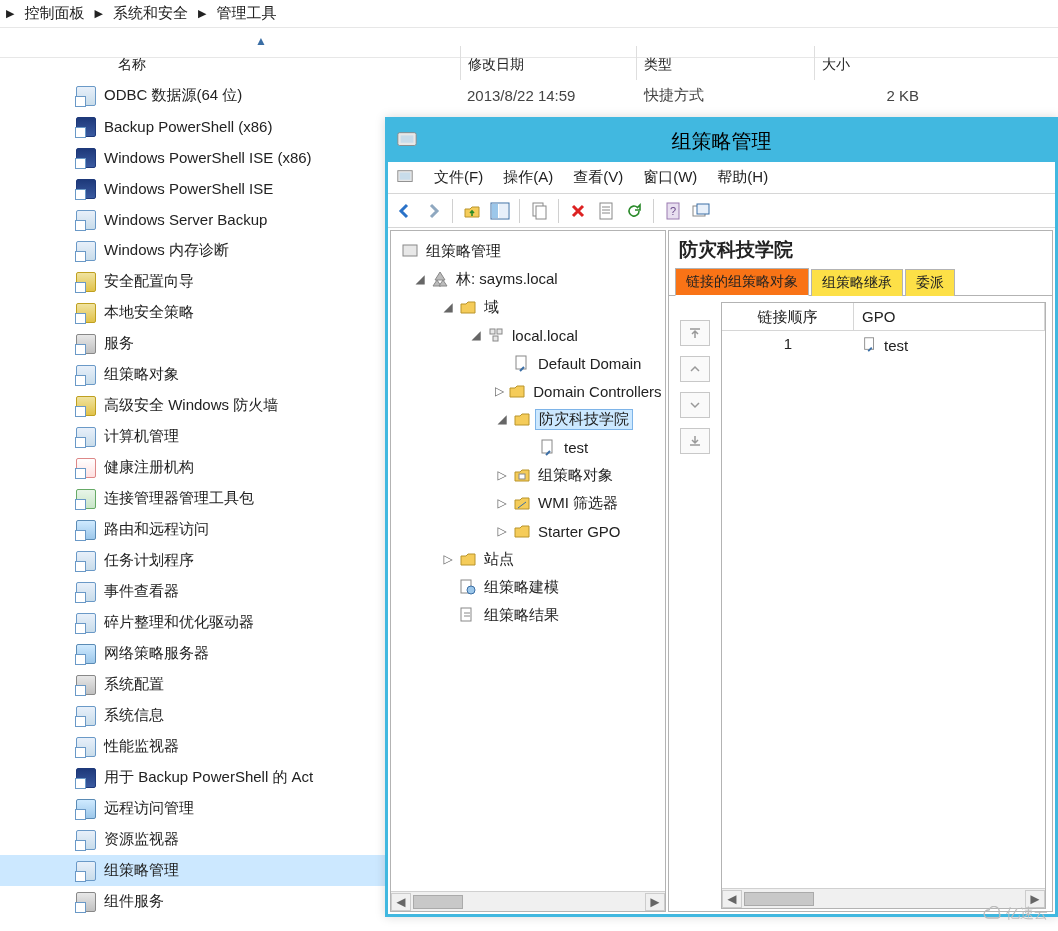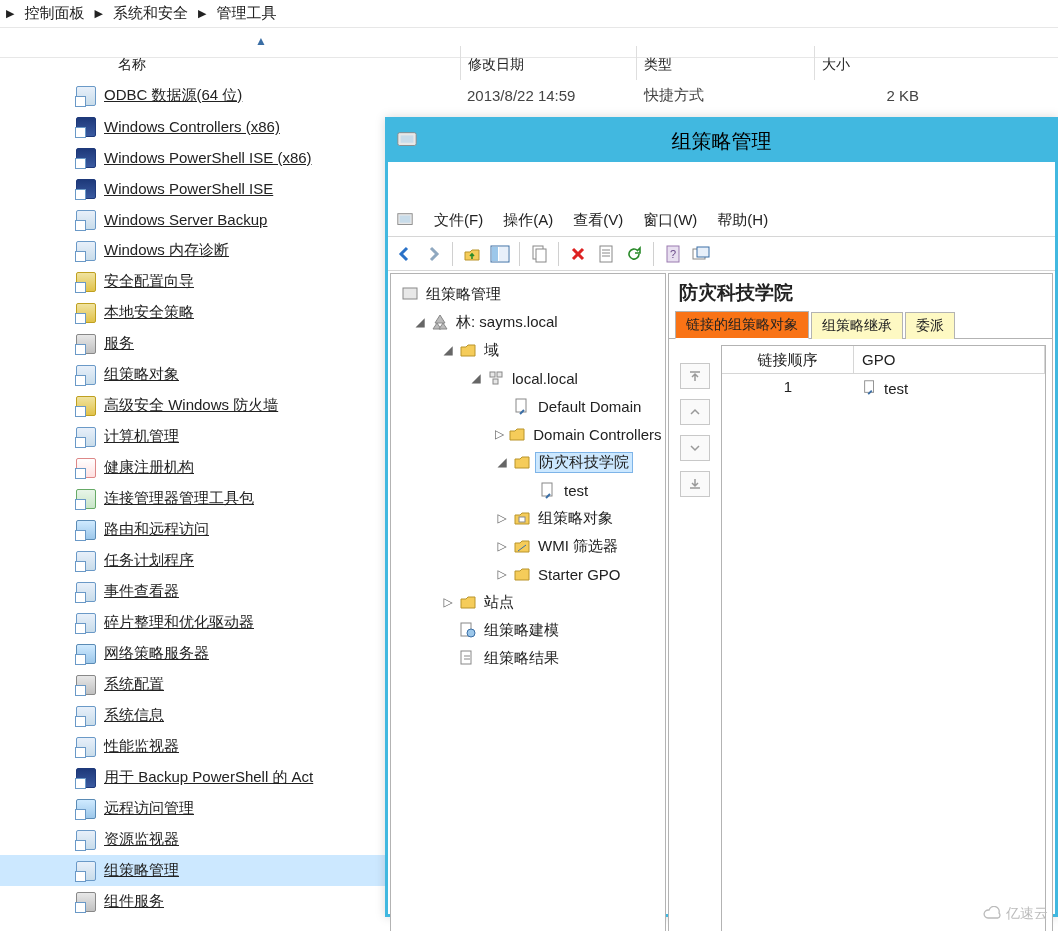--- a/index.html
+++ b/index.html
@@ -14,21 +14,21 @@
 .explorer { position: relative; }
 .col-headers { display: flex; height: 30px; border-bottom: 1px solid #e7e7e7; position: relative; padding-top: 10px; }
 .col-headers .colh { position: absolute; font-size: 14px; color: #222; top: 28px; }
 .splitter-arrow { position: absolute; left: 255px; top: 6px; color: #3a6ea5; font-size: 12px; }
 .col-sep { position: absolute; top: 18px; height: 34px; width: 1px; background: #dedede; }
 
 .rows-area { position: relative; margin-top: 22px; }
 .folder-row { height: 31px; display: flex; align-items: center; position: relative; }
 .folder-row.selected { background: #cce8ff; }
 .file-icon { width: 20px; height: 20px; margin-left: 76px; margin-right: 8px; display: inline-flex; align-items: center; justify-content: center; }
-.file-name { font-size: 15px; text-decoration: underline; }
+.file-name { font-size: 15px; }
 .cell-date { position: absolute; left: 467px; font-size: 15px; color: #444; }
 .cell-type { position: absolute; left: 644px; font-size: 15px; color: #444; }
 .cell-size { position: absolute; left: 863px; font-size: 15px; color: #444; text-align: right; width: 56px; }
 
 
 .ico { width: 20px; height: 20px; position: relative; }
 .ico::before { content: ""; position: absolute; inset: 0; border: 1px solid #6a99c7; background: linear-gradient(#e8f0fa, #c8dcea); border-radius: 2px; }
 .ico::after { content: ""; position: absolute; left: -1px; bottom: -1px; width: 9px; height: 9px; background: #fff; border: 1px solid #6a99c7; }
 .ico-ps::before { background: linear-gradient(#1e397a, #3a5aa0); border-color: #1e397a; }
 .ico-ps::after { background: #fff; }
@@ -37,21 +37,21 @@
 .ico-red::before { background: linear-gradient(#fff, #ffe0e0); border-color: #d88; }
 .ico-green::before { background: linear-gradient(#e8f5e8, #c8e5c8); border-color: #6a6; }
 .ico-globe::before { background: linear-gradient(#cfeaff, #9cc7ea); border-color: #5a8bb5; }
 
 
 .gpmc-window { position: absolute; left: 385px; top: 117px; width: 673px; height: 800px; border: 3px solid #41b8e0; background: #fff; box-shadow: 0 0 10px rgba(0,0,0,.15); }
 .gpmc-titlebar { height: 42px; background: #41b8e0; display: flex; align-items: center; justify-content: center; position: relative; }
 .gpmc-title-icon { position: absolute; left: 8px; width: 24px; height: 24px; }
 .gpmc-title { color: #000; font-size: 20px; font-weight: normal; }
 
-.gpmc-menubar { height: 32px; background: #fff; border-bottom: 1px solid #d6d6d6; display: flex; align-items: center; padding-left: 8px; gap: 4px; margin-top: 43px; }
+.gpmc-menubar { height: 32px; background: #fff; border-bottom: 1px solid #d6d6d6; display: flex; align-items: center; padding-left: 8px; gap: 4px; }
 .gpmc-menubar .menu-item { padding: 3px 8px; font-size: 15px; }
 .gpmc-menubar .menu-icon { width: 20px; height: 20px; margin-right: 6px; }
 
 .gpmc-toolbar { height: 34px; background: #fff; border-bottom: 1px solid #d6d6d6; display: flex; align-items: center; padding-left: 4px; gap: 2px; }
 .tbtn { width: 26px; height: 26px; display: inline-flex; align-items: center; justify-content: center; border-radius: 2px; }
 .tsep { width: 1px; height: 24px; background: #d0d0d0; margin: 0 4px; }
 
 .gpmc-body { display: flex; height: calc(100% - 108px); }
 .tree-panel { width: 276px; border: 1px solid #b3b3b3; margin: 2px; position: relative; overflow: hidden; background: #fff; }
 .right-panel { flex: 1; border: 1px solid #b3b3b3; margin: 2px 2px 2px 0; display: flex; flex-direction: column; overflow: hidden; background: #fff; }
@@ -63,21 +63,21 @@
 .tree-node.selected .lbl { background: #cce8ff; border: 1px solid #7eb4e8; padding: 0 3px; }
 .tree-node .lbl { padding: 1px 3px; }
 .ind0 { padding-left: 2px; } .ind1 { padding-left: 18px; } .ind2 { padding-left: 46px; } .ind3 { padding-left: 74px; } .ind4 { padding-left: 100px; } .ind5 { padding-left: 126px; }
 
 .tree-hscroll { position: absolute; bottom: 0; left: 0; right: 0; height: 20px; background: #f0f0f0; border-top: 1px solid #d0d0d0; display: flex; align-items: center; justify-content: space-between; }
 .tree-hscroll .scroll-btn { width: 20px; height: 18px; display: inline-flex; align-items: center; justify-content: center; color: #666; background: #f0f0f0; border: 1px solid #ccc; }
 .tree-hscroll .thumb { width: 40px; height: 14px; background: #c8c8c8; border: 1px solid #aaa; margin: 0 auto; }
 
 .right-title { font-size: 19px; font-weight: bold; padding: 6px 10px 4px; }
 .tabs { display: flex; border-bottom: 1px solid #b3b3b3; padding-left: 6px; align-items: flex-end; }
-.tab { padding: 4px 10px; border: 1px solid #b3b3b3; border-bottom: none; margin-right: 2px; background: #fef9c3; position: relative; top: 1px; font-size: 14px; }
+.tab { padding: 4px 10px; border: 1px solid #b3b3b3; border-bottom: none; margin-right: 2px; background: #fde047; position: relative; top: 1px; font-size: 14px; }
 .tab.active { background: #f97316; border-bottom: 1px solid #fff; }
 
 .detail-body { flex: 1; display: flex; }
 .move-col { width: 52px; display: flex; flex-direction: column; align-items: center; padding-top: 24px; gap: 10px; }
 .move-btn { width: 30px; height: 26px; border: 1px solid #c8c8c8; background: #fafafa; display: flex; align-items: center; justify-content: center; color: #888; font-size: 15px; }
 .grid-wrap { flex: 1; border: 1px solid #b3b3b3; margin: 6px 6px 2px 0; position: relative; overflow: hidden; }
 .grid-head { display: flex; height: 28px; border-bottom: 1px solid #d6d6d6; background: #fff; }
 .grid-head div { padding: 5px 8px; border-right: 1px solid #d6d6d6; font-size: 15px; }
 .gcol1 { width: 132px; text-align: center; } .gcol2 { flex: 1; }
 .grid-row { display: flex; height: 28px; }
@@ -124,21 +124,21 @@
         </span>
         <span class="file-name">ODBC 数据源(64 位)</span>
         <span class="cell-date">2013/8/22 14:59</span>
         <span class="cell-type">快捷方式</span>
         <span class="cell-size">2 KB</span>
       </div>
       <div class="folder-row">
         <span class="file-icon">
           <span class="ico ico-ps"></span>
         </span>
-        <span class="file-name">Windows Controllers (x86)</span>
+        <span class="file-name">Backup PowerShell (x86)</span>
       </div>
       <div class="folder-row">
         <span class="file-icon">
           <span class="ico ico-ps"></span>
         </span>
         <span class="file-name">Windows PowerShell ISE (x86)</span>
       </div>
       <div class="folder-row">
         <span class="file-icon">
           <span class="ico ico-ps"></span>

